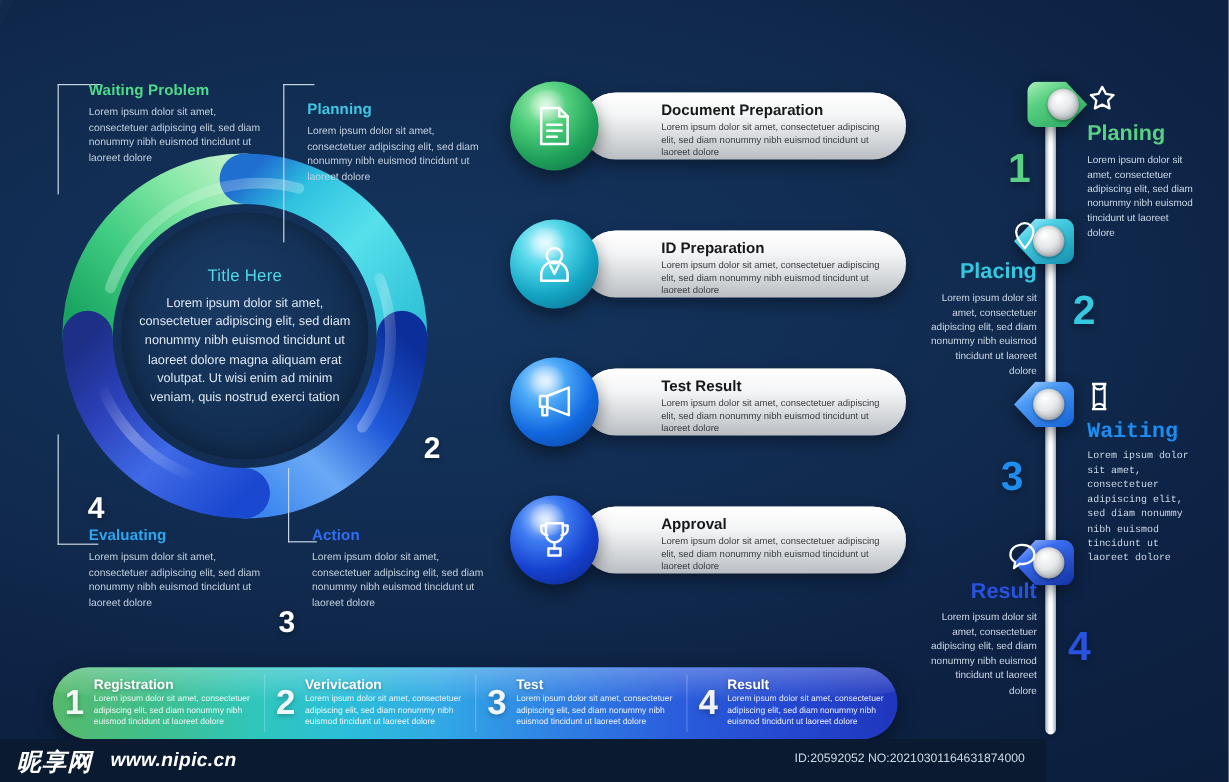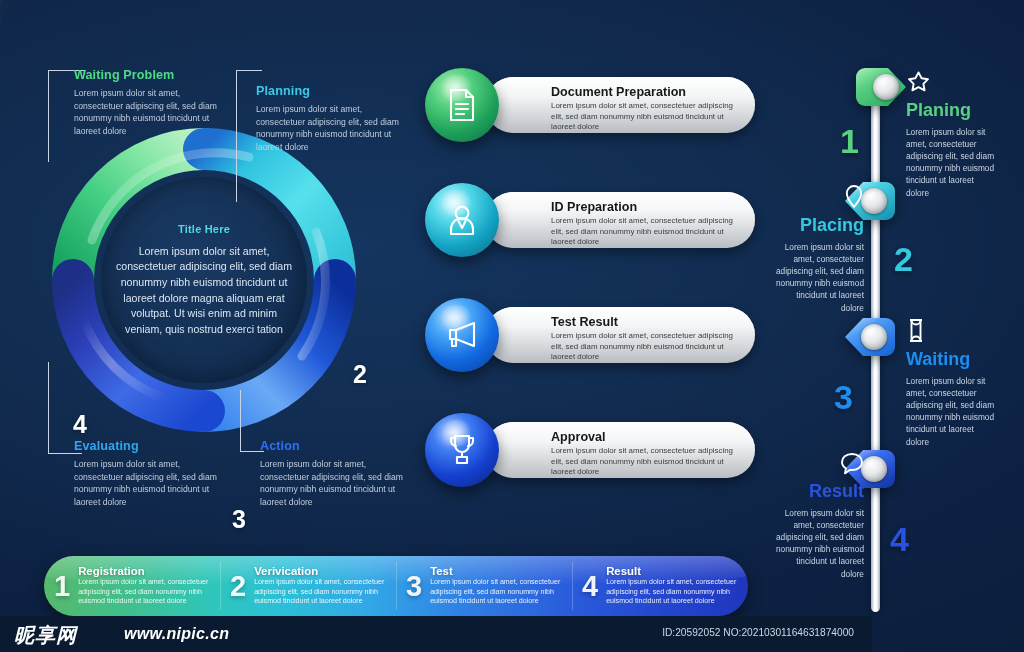--- a/index.html
+++ b/index.html
@@ -39,21 +39,21 @@
     width: 206px; height: 206px;
     border-radius: 50%;
     background: radial-gradient(circle at 44% 36%, #1a3a64 0%, #143156 50%, #0f2749 100%);
     display: flex; flex-direction: column;
     align-items: center; justify-content: center;
     text-align: center;
     padding: 0 14px;
     box-shadow: inset 0 0 22px rgba(0,0,0,0.35);
   }
   .ring-title {
-    font-size: 11px; font-weight: bold;
+    font-size: 14px; font-weight: normal;
     color: #4fd8e4;
     margin-bottom: 9px;
     letter-spacing: .2px;
   }
   .ring-body {
     font-size: 10.6px; line-height: 1.47;
     color: #dbe6f2;
   }
 
   .ring-num {
@@ -279,21 +279,21 @@
     background: #0a1a31;
   }
   #wm-cn {
     position: absolute; left: 14px; top: 6px;
     font-size: 20px; font-weight: bold; color: #ffffff;
     font-family: "DejaVu Sans", sans-serif;
     letter-spacing: 1px;
     font-style: italic;
   }
   #wm-url {
-    position: absolute; left: 124px; top: 9px;
+    position: absolute; left: 92px; top: 9px;
     font-size: 16px; font-weight: bold; font-style: italic;
     color: #ffffff; letter-spacing: .3px;
   }
   #id-text {
     position: absolute; right: 18px; top: 11px;
     font-size: 10.2px; color: #cdd9e6;
   }
 </style>
 </head>
 <body>
@@ -480,21 +480,21 @@
       </span>
       <h3 style="color:#35c9e0">Placing</h3>
       <p>Lorem ipsum dolor sit amet, consectetuer adipiscing elit, sed diam nonummy nibh euismod tincidunt ut laoreet dolore</p>
     </div>
 
     <div class="tl-node" style="left:85px; top:258px;">
       <div class="tag tag-left tg-blue"></div>
       <div class="knob" style="left:16px;"></div>
     </div>
     <div class="tl-big" style="left:74px; top:318px; color:#1d8ef0;">3</div>
-    <div class="tl-text tl-right" style="top:258px;">
+    <div class="tl-text tl-right" style="top:258px;font-family:Liberation Mono, monospace;">
       <span class="ticon">
         <svg width="20" height="25" viewBox="0 0 20 25" fill="none" stroke="#ffffff" stroke-width="1.9" stroke-linejoin="round">
           <path d="M4 2 H16 M4 23 H16"></path>
           <path d="M5.5 2 C5.5 8 14.5 8 14.5 2"></path>
           <path d="M5.5 23 C5.5 17 14.5 17 14.5 23"></path>
           <path d="M5.5 2 V23 M14.5 2 V23"></path>
         </svg>
       </span>
       <h3 style="color:#1d8ef0">Waiting</h3>
       <p>Lorem ipsum dolor sit amet, consectetuer adipiscing elit, sed diam nonummy nibh euismod tincidunt ut laoreet dolore</p>

